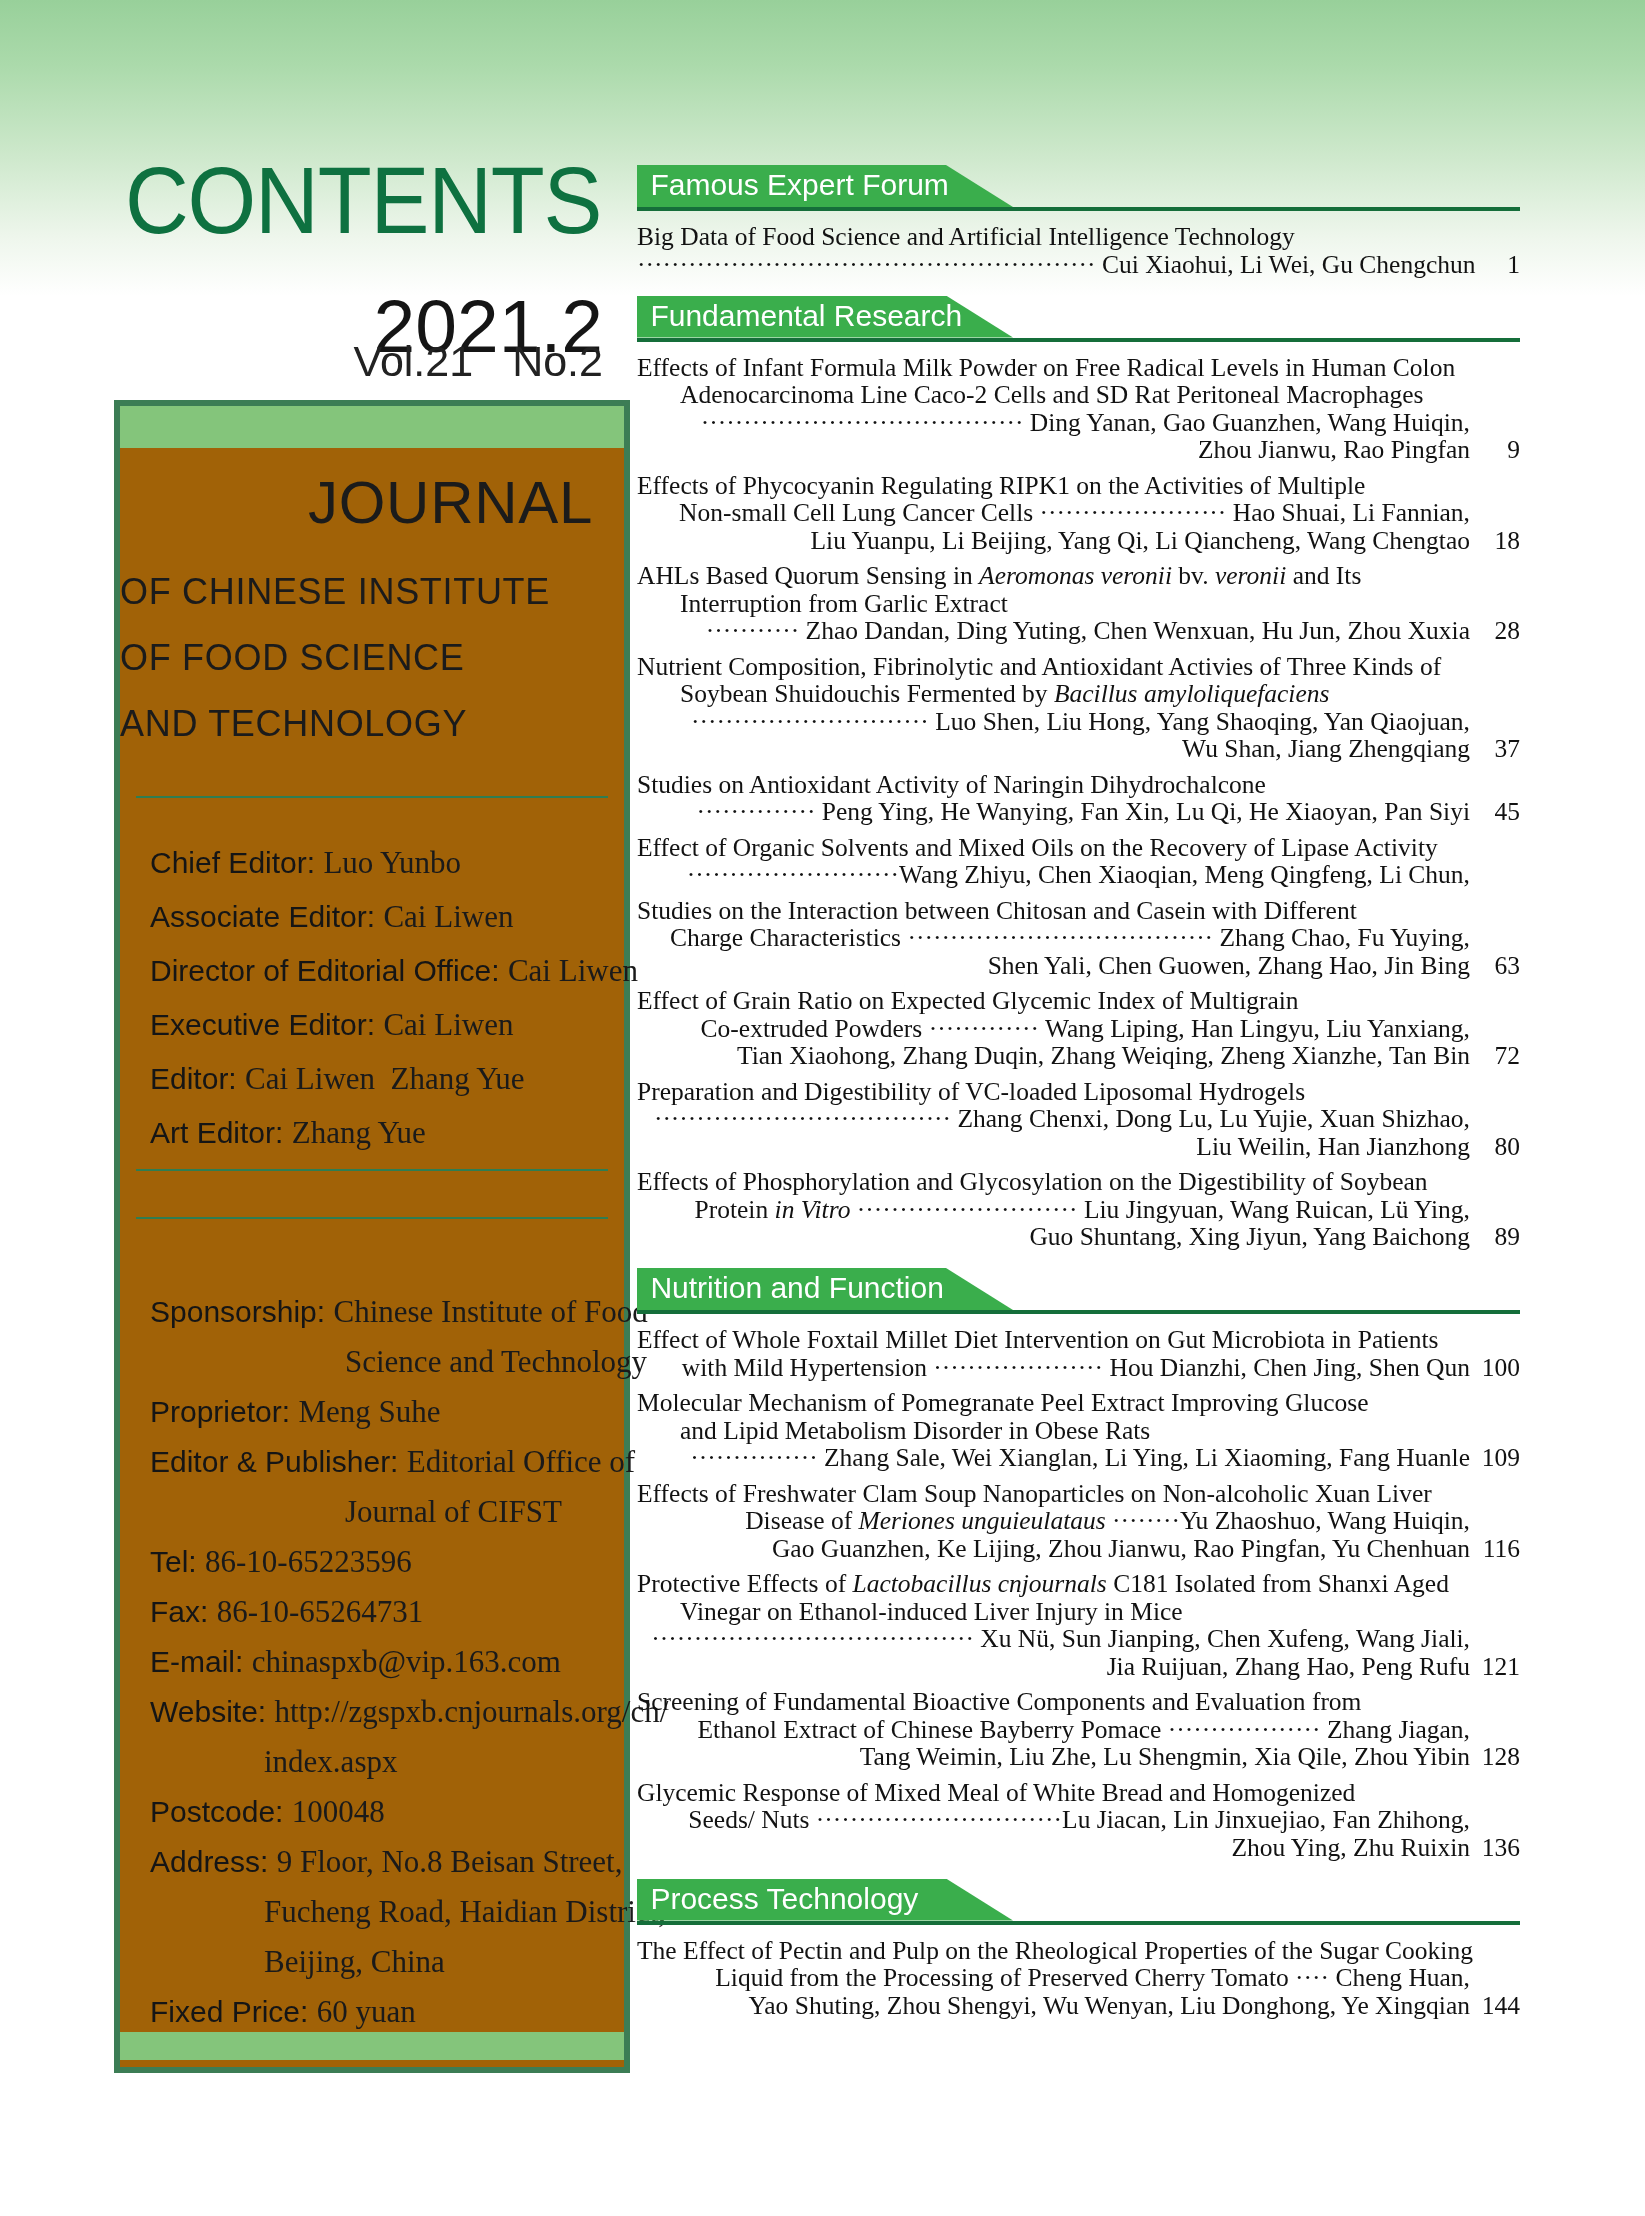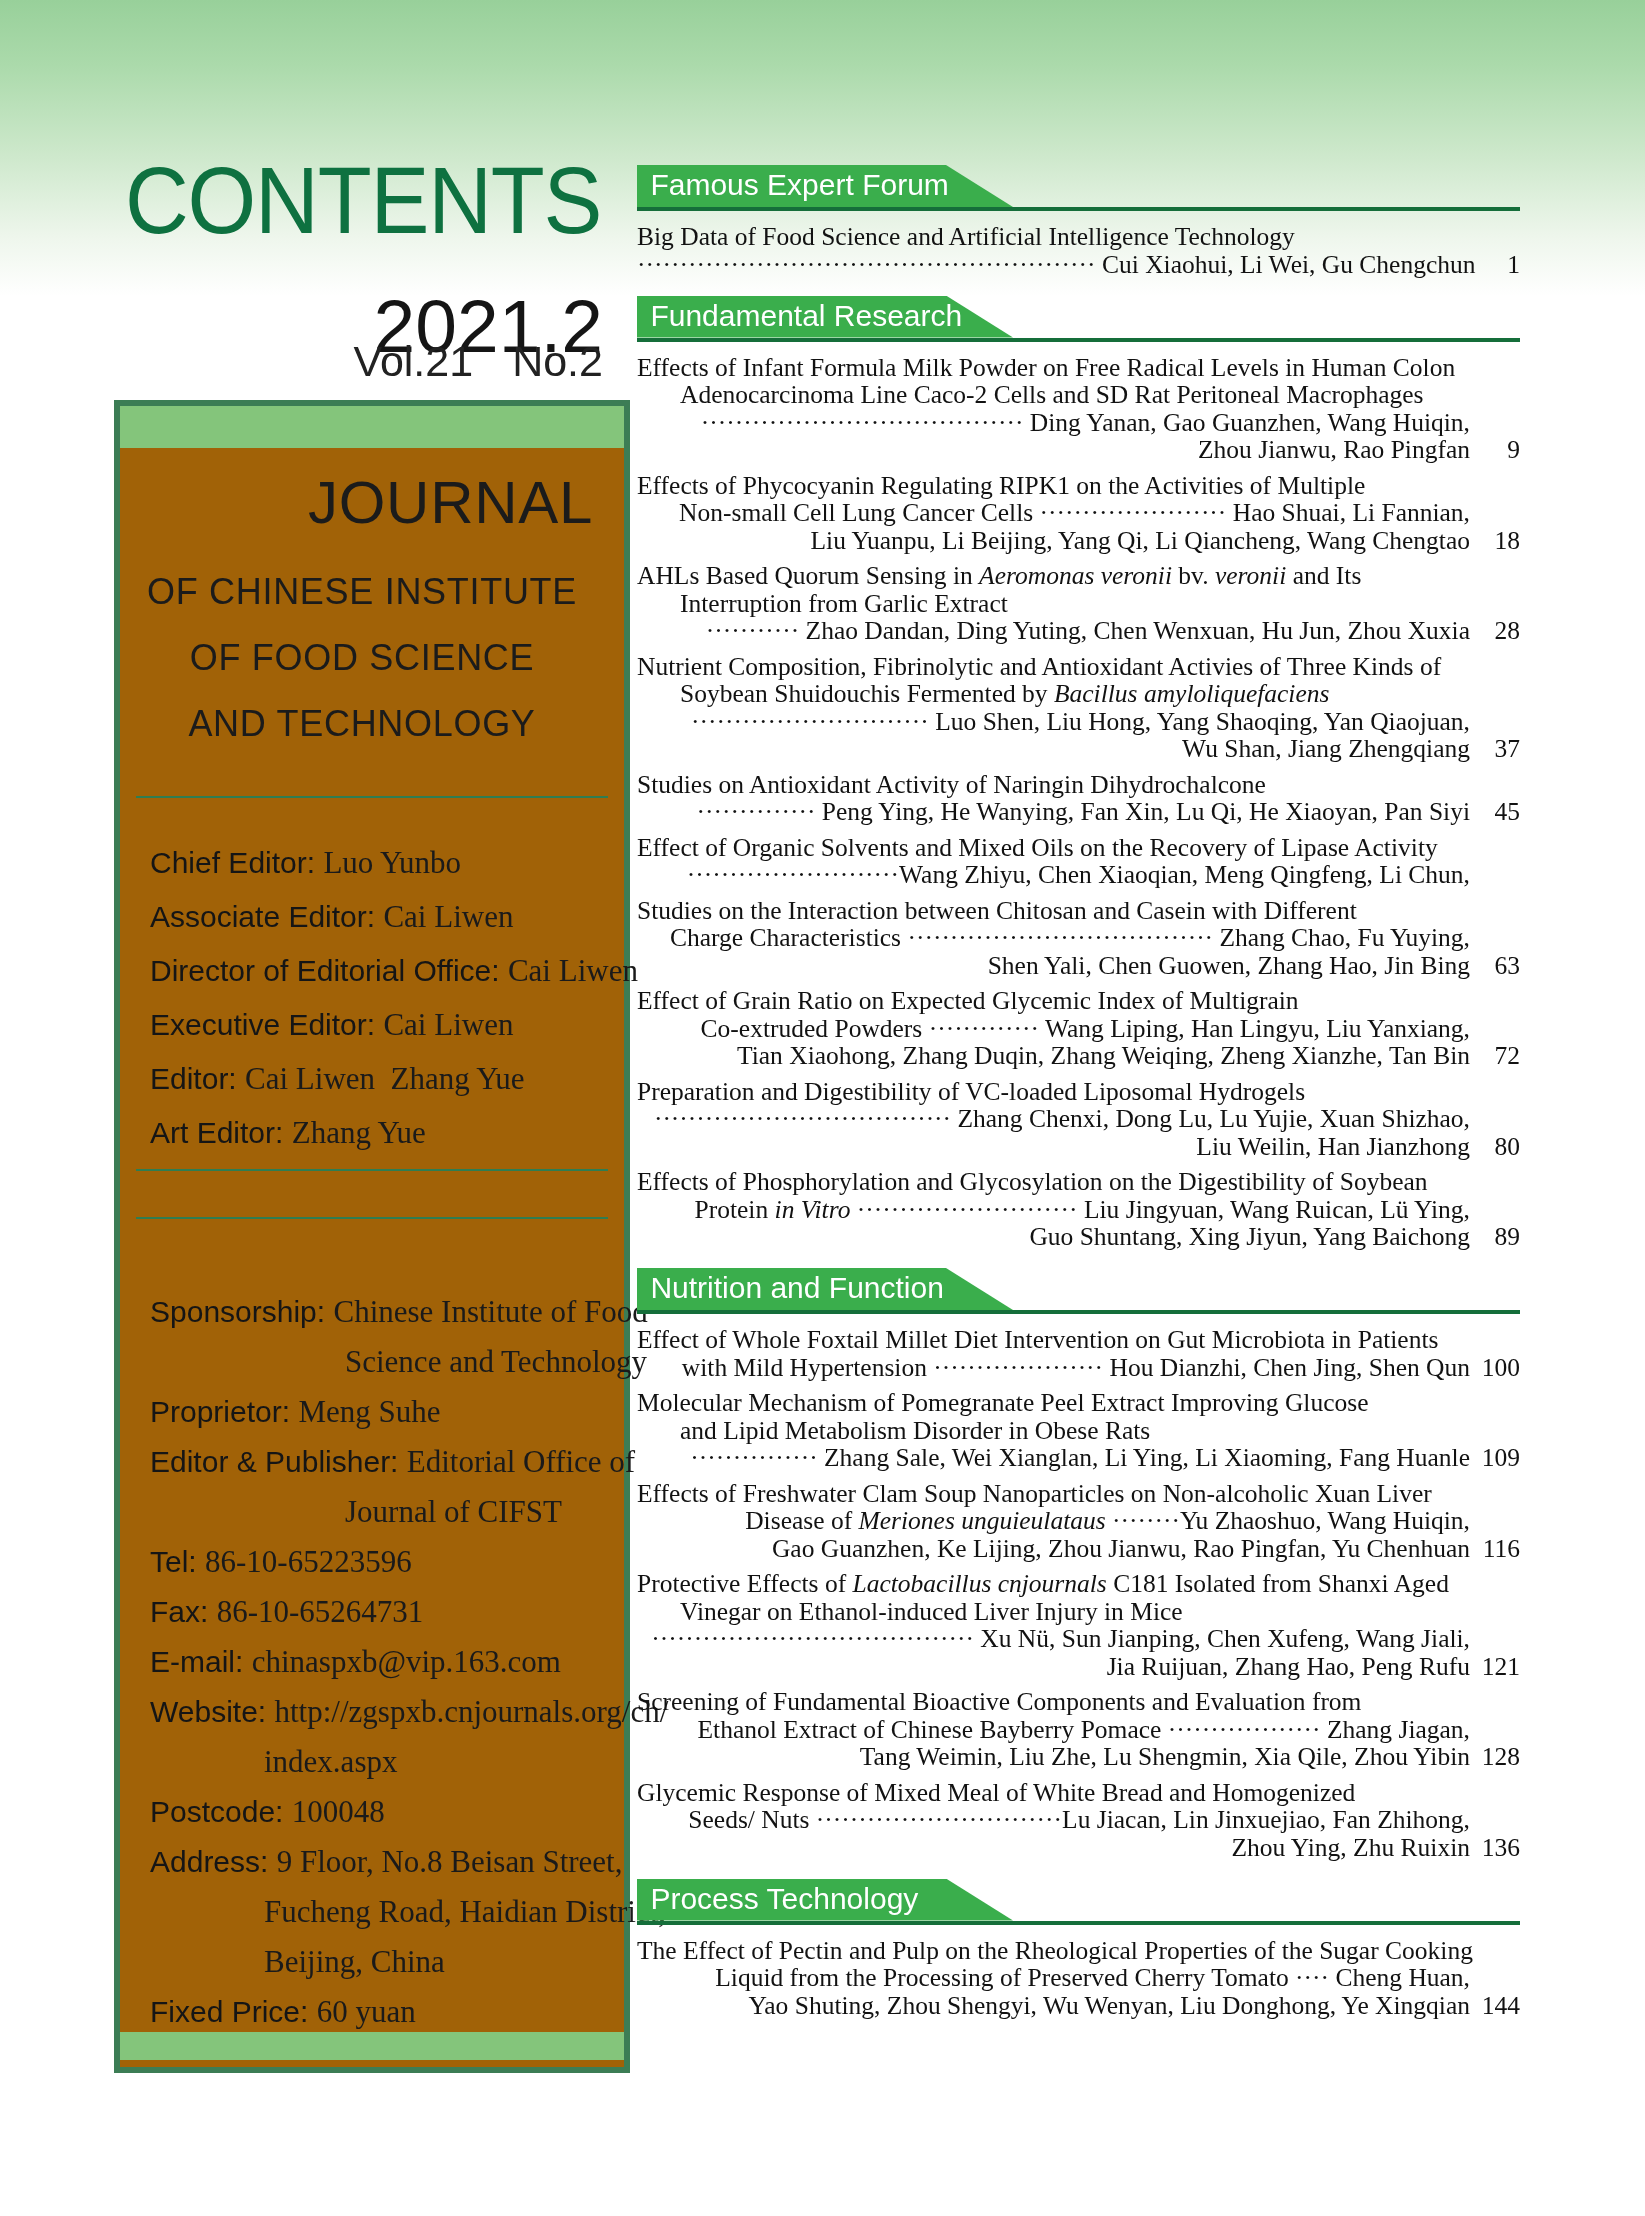--- a/index.html
+++ b/index.html
@@ -34,21 +34,21 @@
     box-sizing:border-box;border:6px solid #3c7d55;background:#a16207;margin-left:28px;
   }
   .band-top{position:absolute;top:0;left:0;right:0;height:42px;background:#84c57b;}
   .band-bottom{position:absolute;bottom:6.7px;left:0;right:0;height:28px;background:#84c57b;}
   .journal-title{
     position:absolute;top:67px;left:0;right:31px;text-align:right;
     font-family:"Liberation Sans",sans-serif;font-size:60px;line-height:1;color:#1b1b1b;letter-spacing:0.7px;
     white-space:nowrap;
   }
   .journal-sub{
-    position:absolute;left:0;right:20px;text-align:center;
+    position:absolute;left:0;right:20px;text-align:left;
     font-family:"Liberation Sans",sans-serif;font-size:36px;line-height:1;color:#1b1b1b;letter-spacing:0.7px;
     white-space:nowrap;
   }
   .js0{top:168px;} .js1{top:234px;} .js2{top:300px;}
   .side-rule{position:absolute;left:16px;right:16px;height:2px;background:#2f7d52;}
   .rule-a{top:390px;} .rule-b{top:763px;} .rule-c{top:811px;}
   .editors{position:absolute;top:430px;left:30px;right:12px;}
   .ed-row{height:54px;line-height:54px;white-space:nowrap;}
   .contact{position:absolute;top:881px;left:30px;right:6.7px;}
   .ct-row{height:50px;line-height:50px;white-space:nowrap;}

